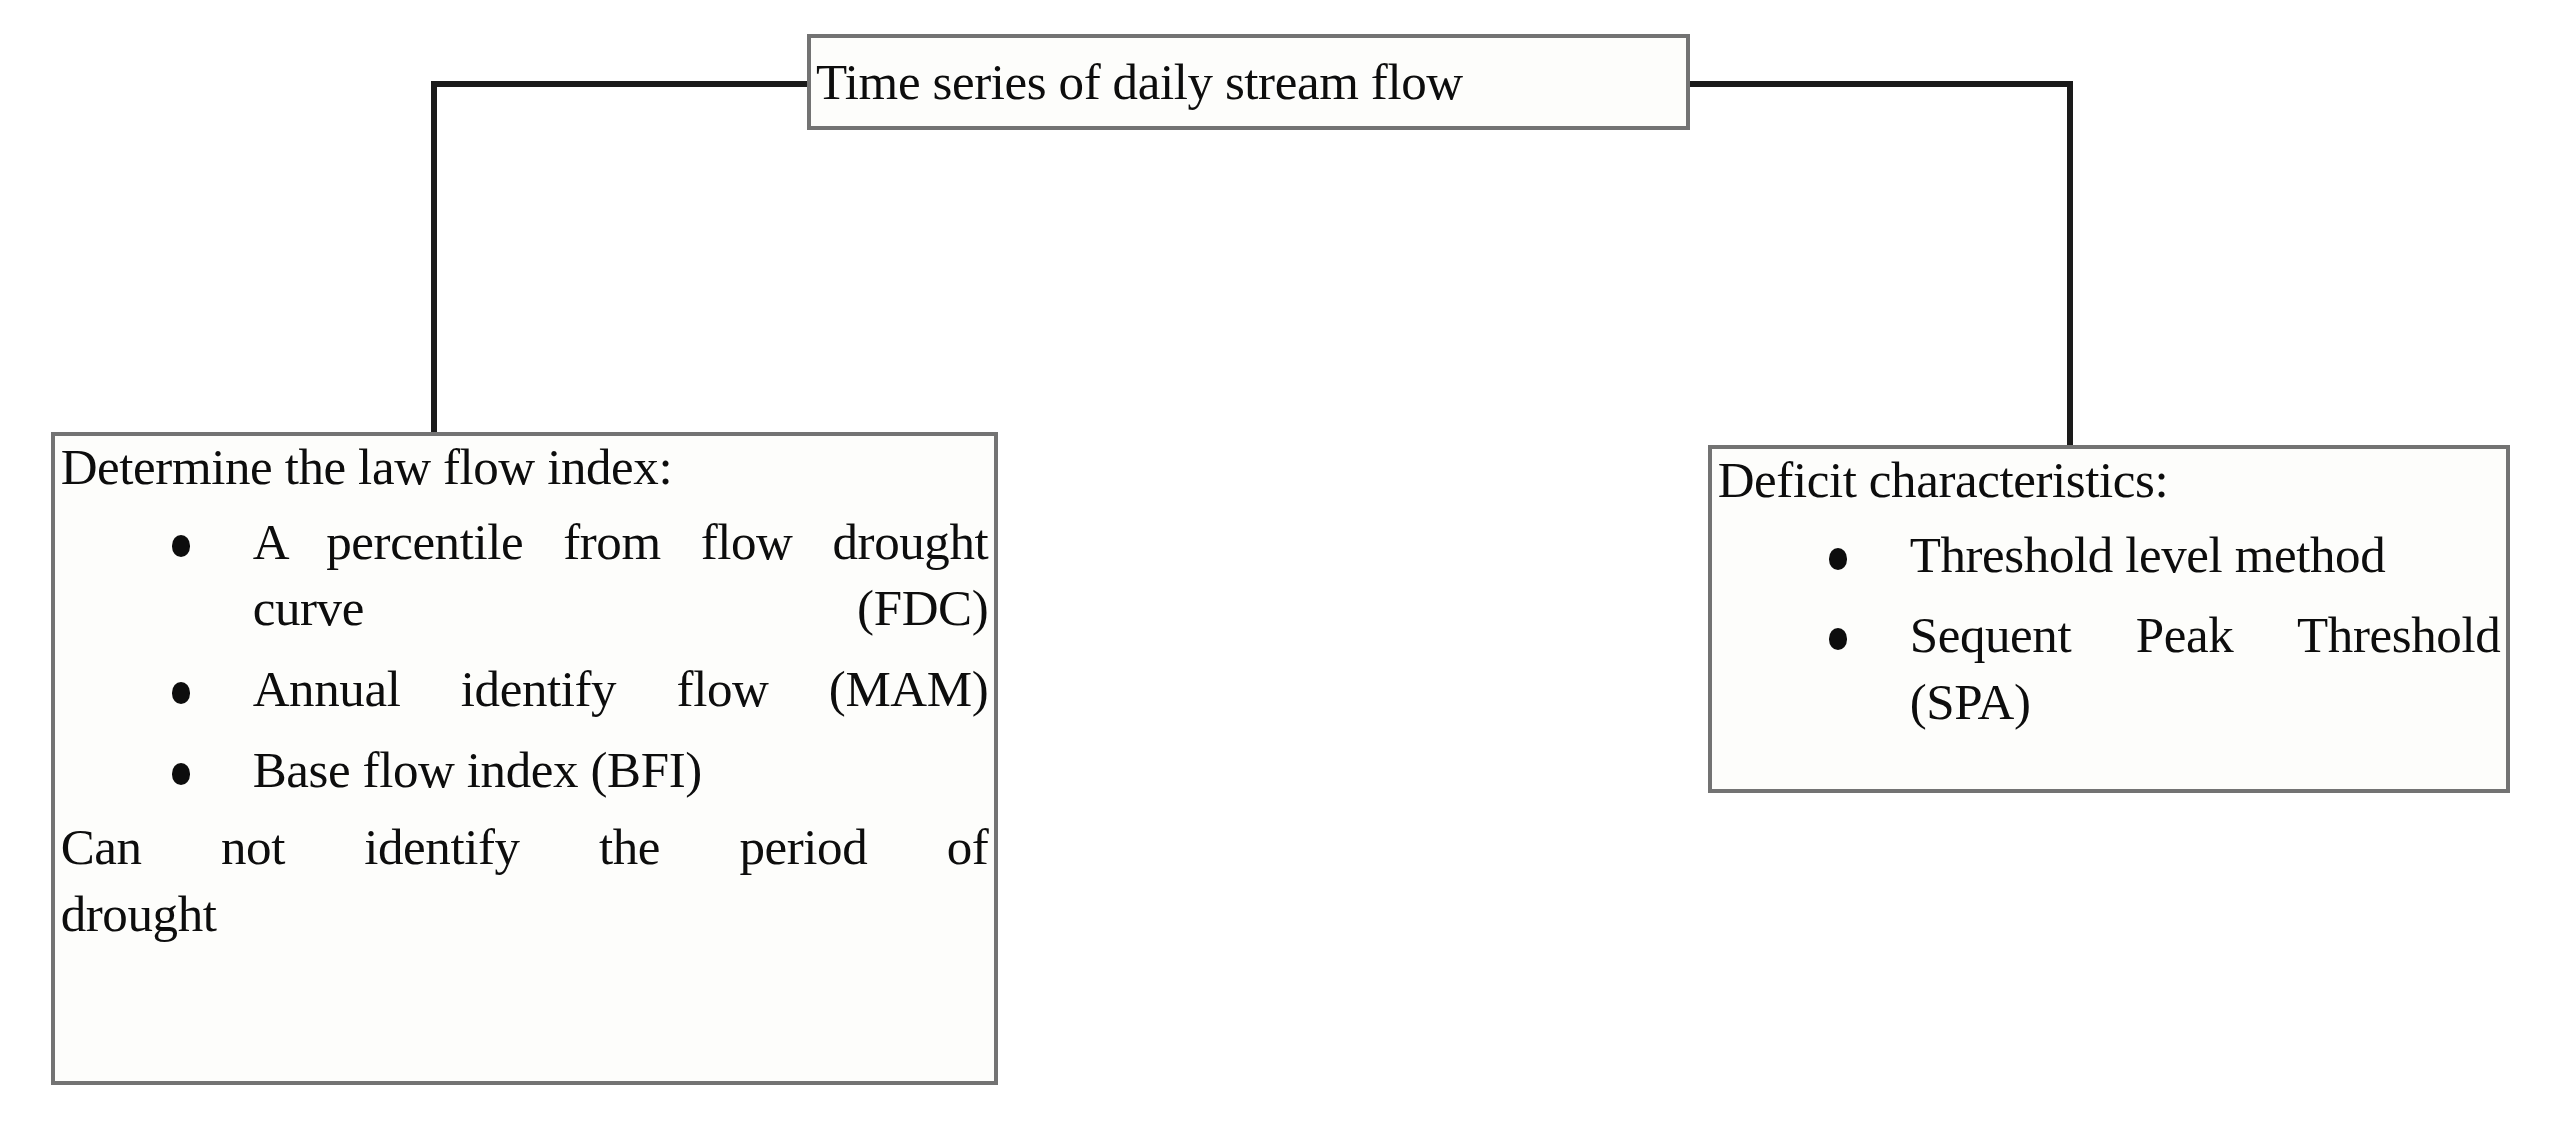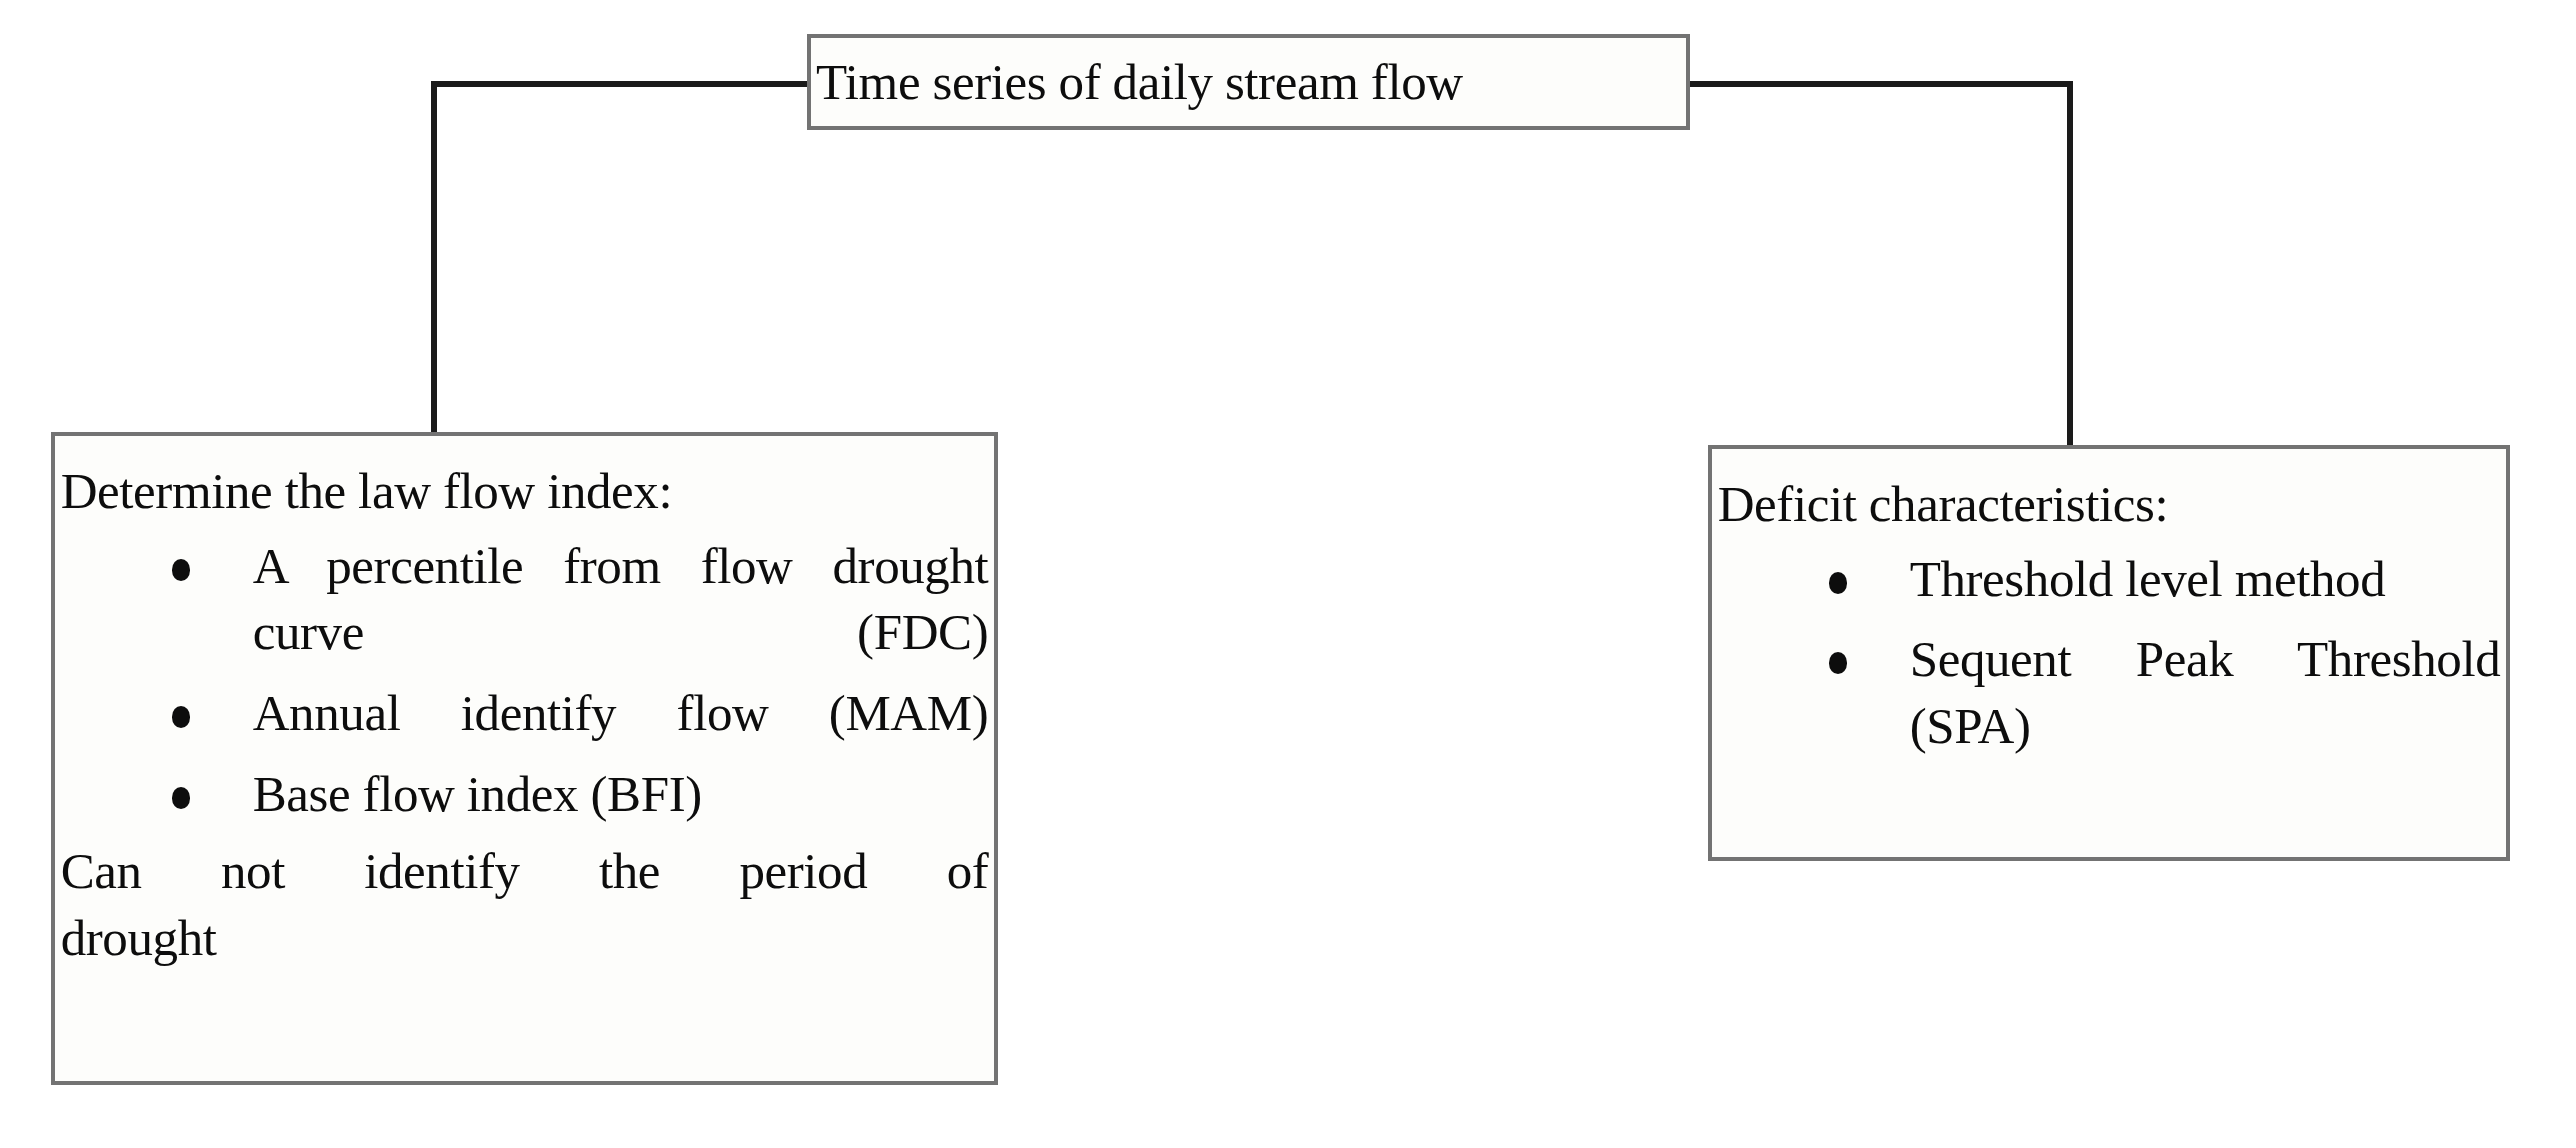--- a/index.html
+++ b/index.html
@@ -50,28 +50,28 @@
     top: 432px;
     width: 947px;
     height: 653px;
   }
 
   
   #node-right {
     left: 1708px;
     top: 445px;
     width: 802px;
-    height: 416px;
+    height: 348px;
   }
 
   .node-body {
     position: absolute;
     left: 5.7px;
     right: 5.7px;
-    top: 25px;
+    top: 1px;
   }
   .node-heading {
     font-size: 51px;
     line-height: 1.18;
     white-space: nowrap;
     letter-spacing: -0.4px;
   }
 
   ul.bullets {
     list-style: none;

